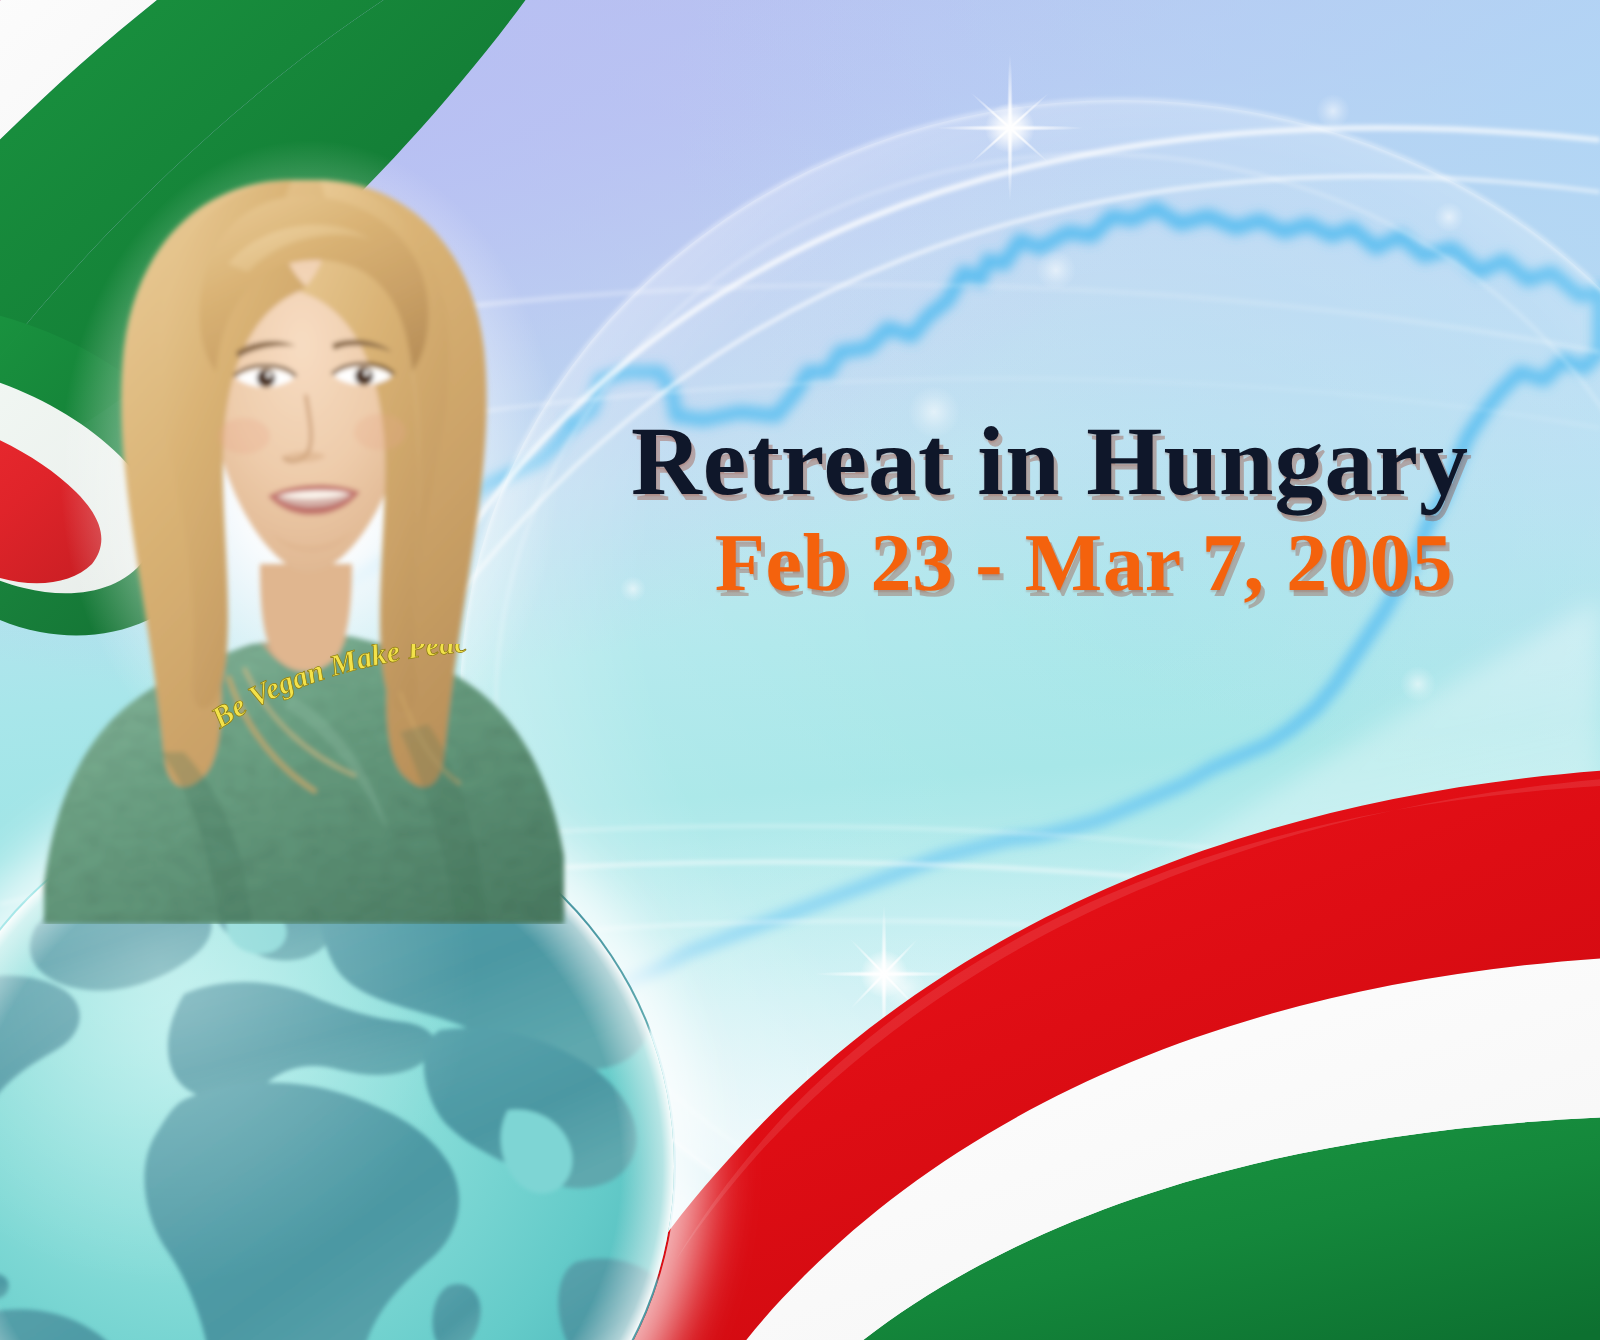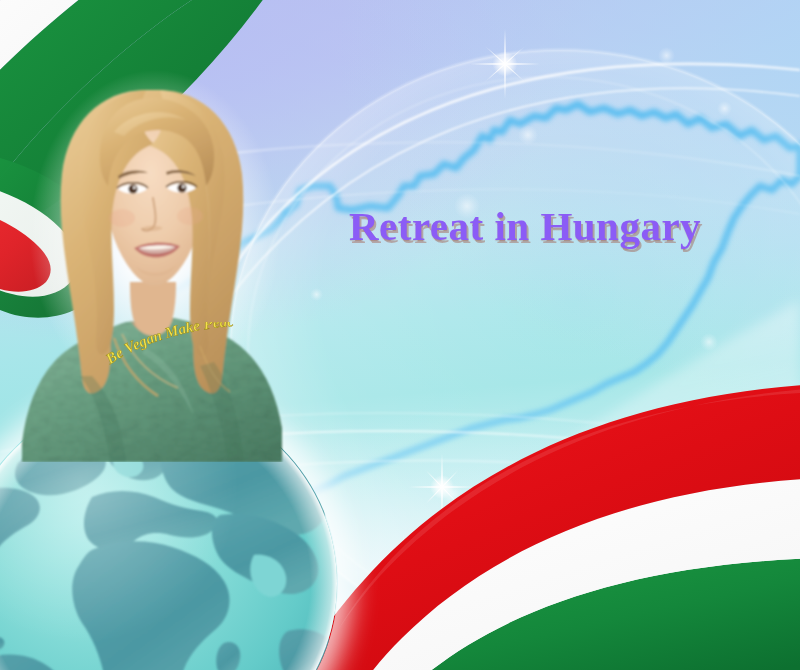--- a/index.html
+++ b/index.html
@@ -97,24 +97,24 @@
   .shirt-text svg{display:block;width:100%;height:100%;}
 
   
   .titles{
     position:absolute;left:258px;top:206px;width:534px;
     text-align:center;
   }
   .title-main{
     font-family:"Liberation Serif",serif;
     font-weight:700;
-    font-size:41px;
+    font-size:49px;
     line-height:1.02;
     letter-spacing:.5px;
-    color:#8b5cf6;
+    color:#0f172a;
     text-shadow:2px 3px 0 rgba(150,40,10,.32), 0 1px 1px rgba(150,40,10,.2);
     white-space:nowrap;
   }
   .title-sub{
     margin-top:4px;
     padding-left:34px;
     font-family:"Liberation Serif",serif;
     font-weight:700;
     font-size:41px;
     line-height:1.05;
@@ -525,15 +525,16 @@
         <path id="sloganPath" d="M 4,44 C 34,22 80,8 128,4"></path>
       </defs>
       <text font-family="Liberation Serif, serif" font-size="15" font-style="italic" font-weight="700" fill="#F3E24A" stroke="#8A7A10" stroke-width="0.35">
         <textPath href="#sloganPath" startOffset="2%">Be Vegan Make Peace</textPath>
       </text>
     </svg>
   </div>
 
   <div class="titles">
     <div class="title-main">Retreat in Hungary</div>
+    <div class="title-sub">Feb 23 - Mar 7, 2005</div>
   </div>
 
 </div>
 
 </body></html>

